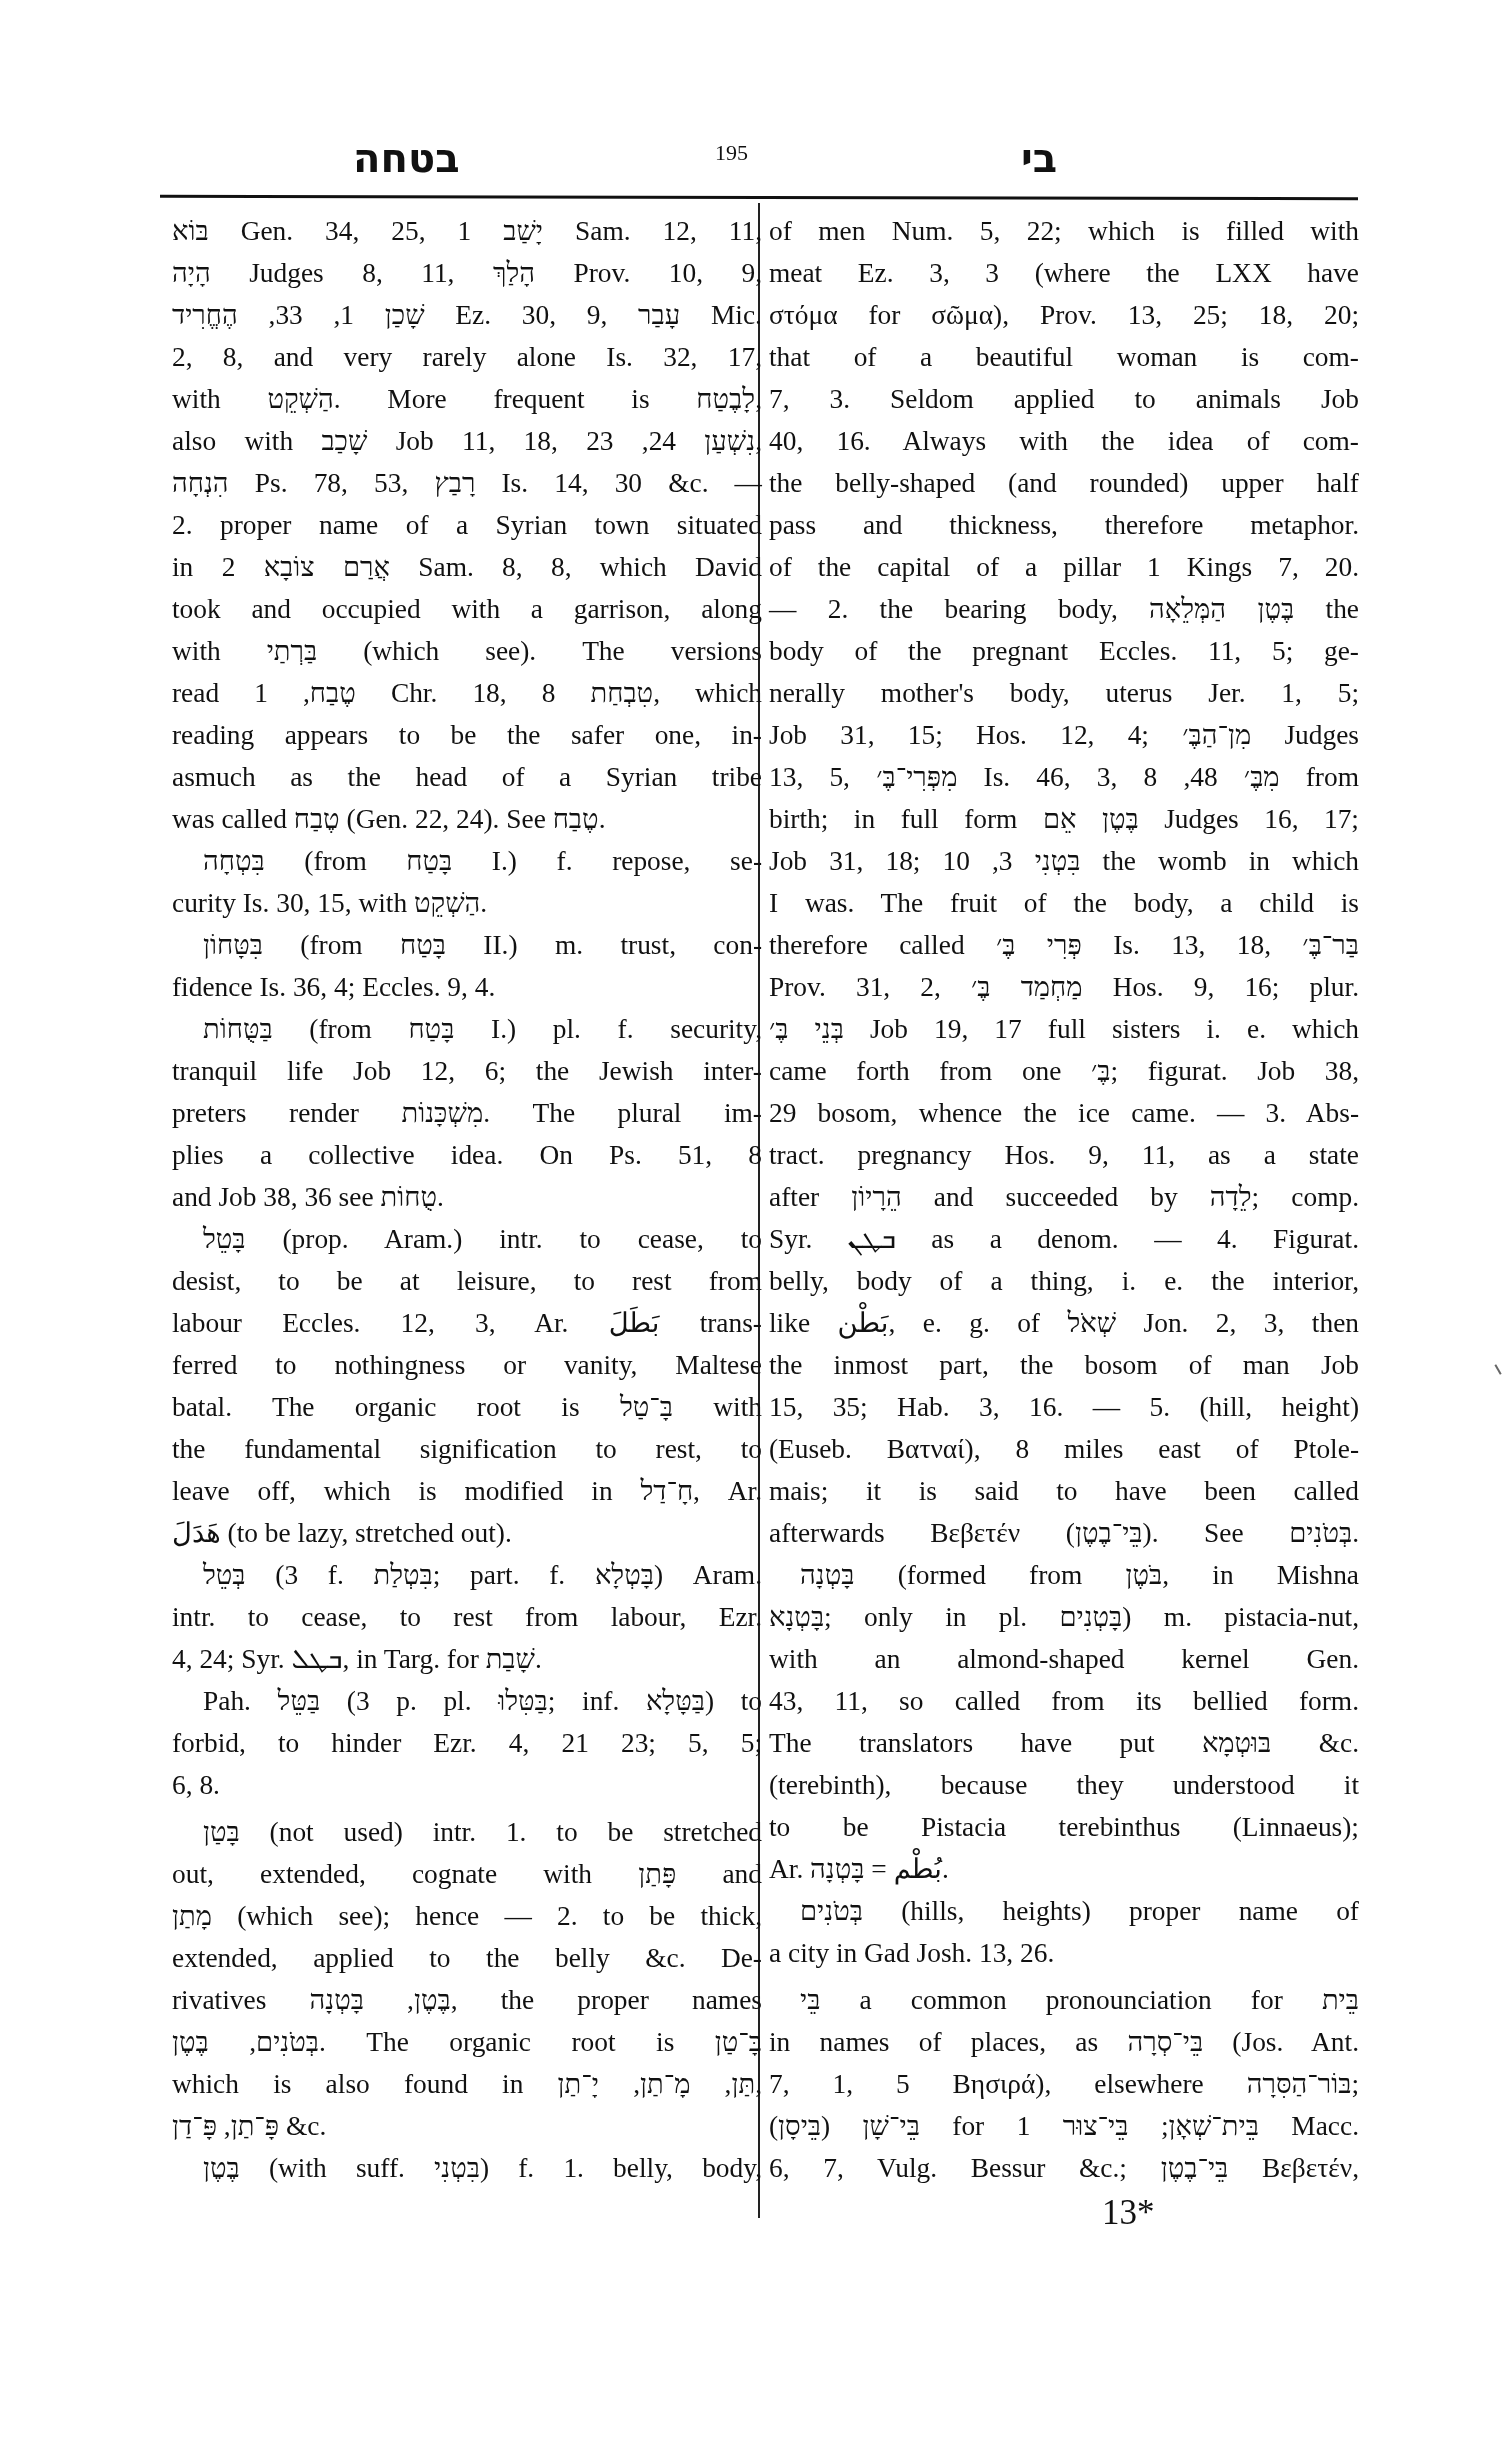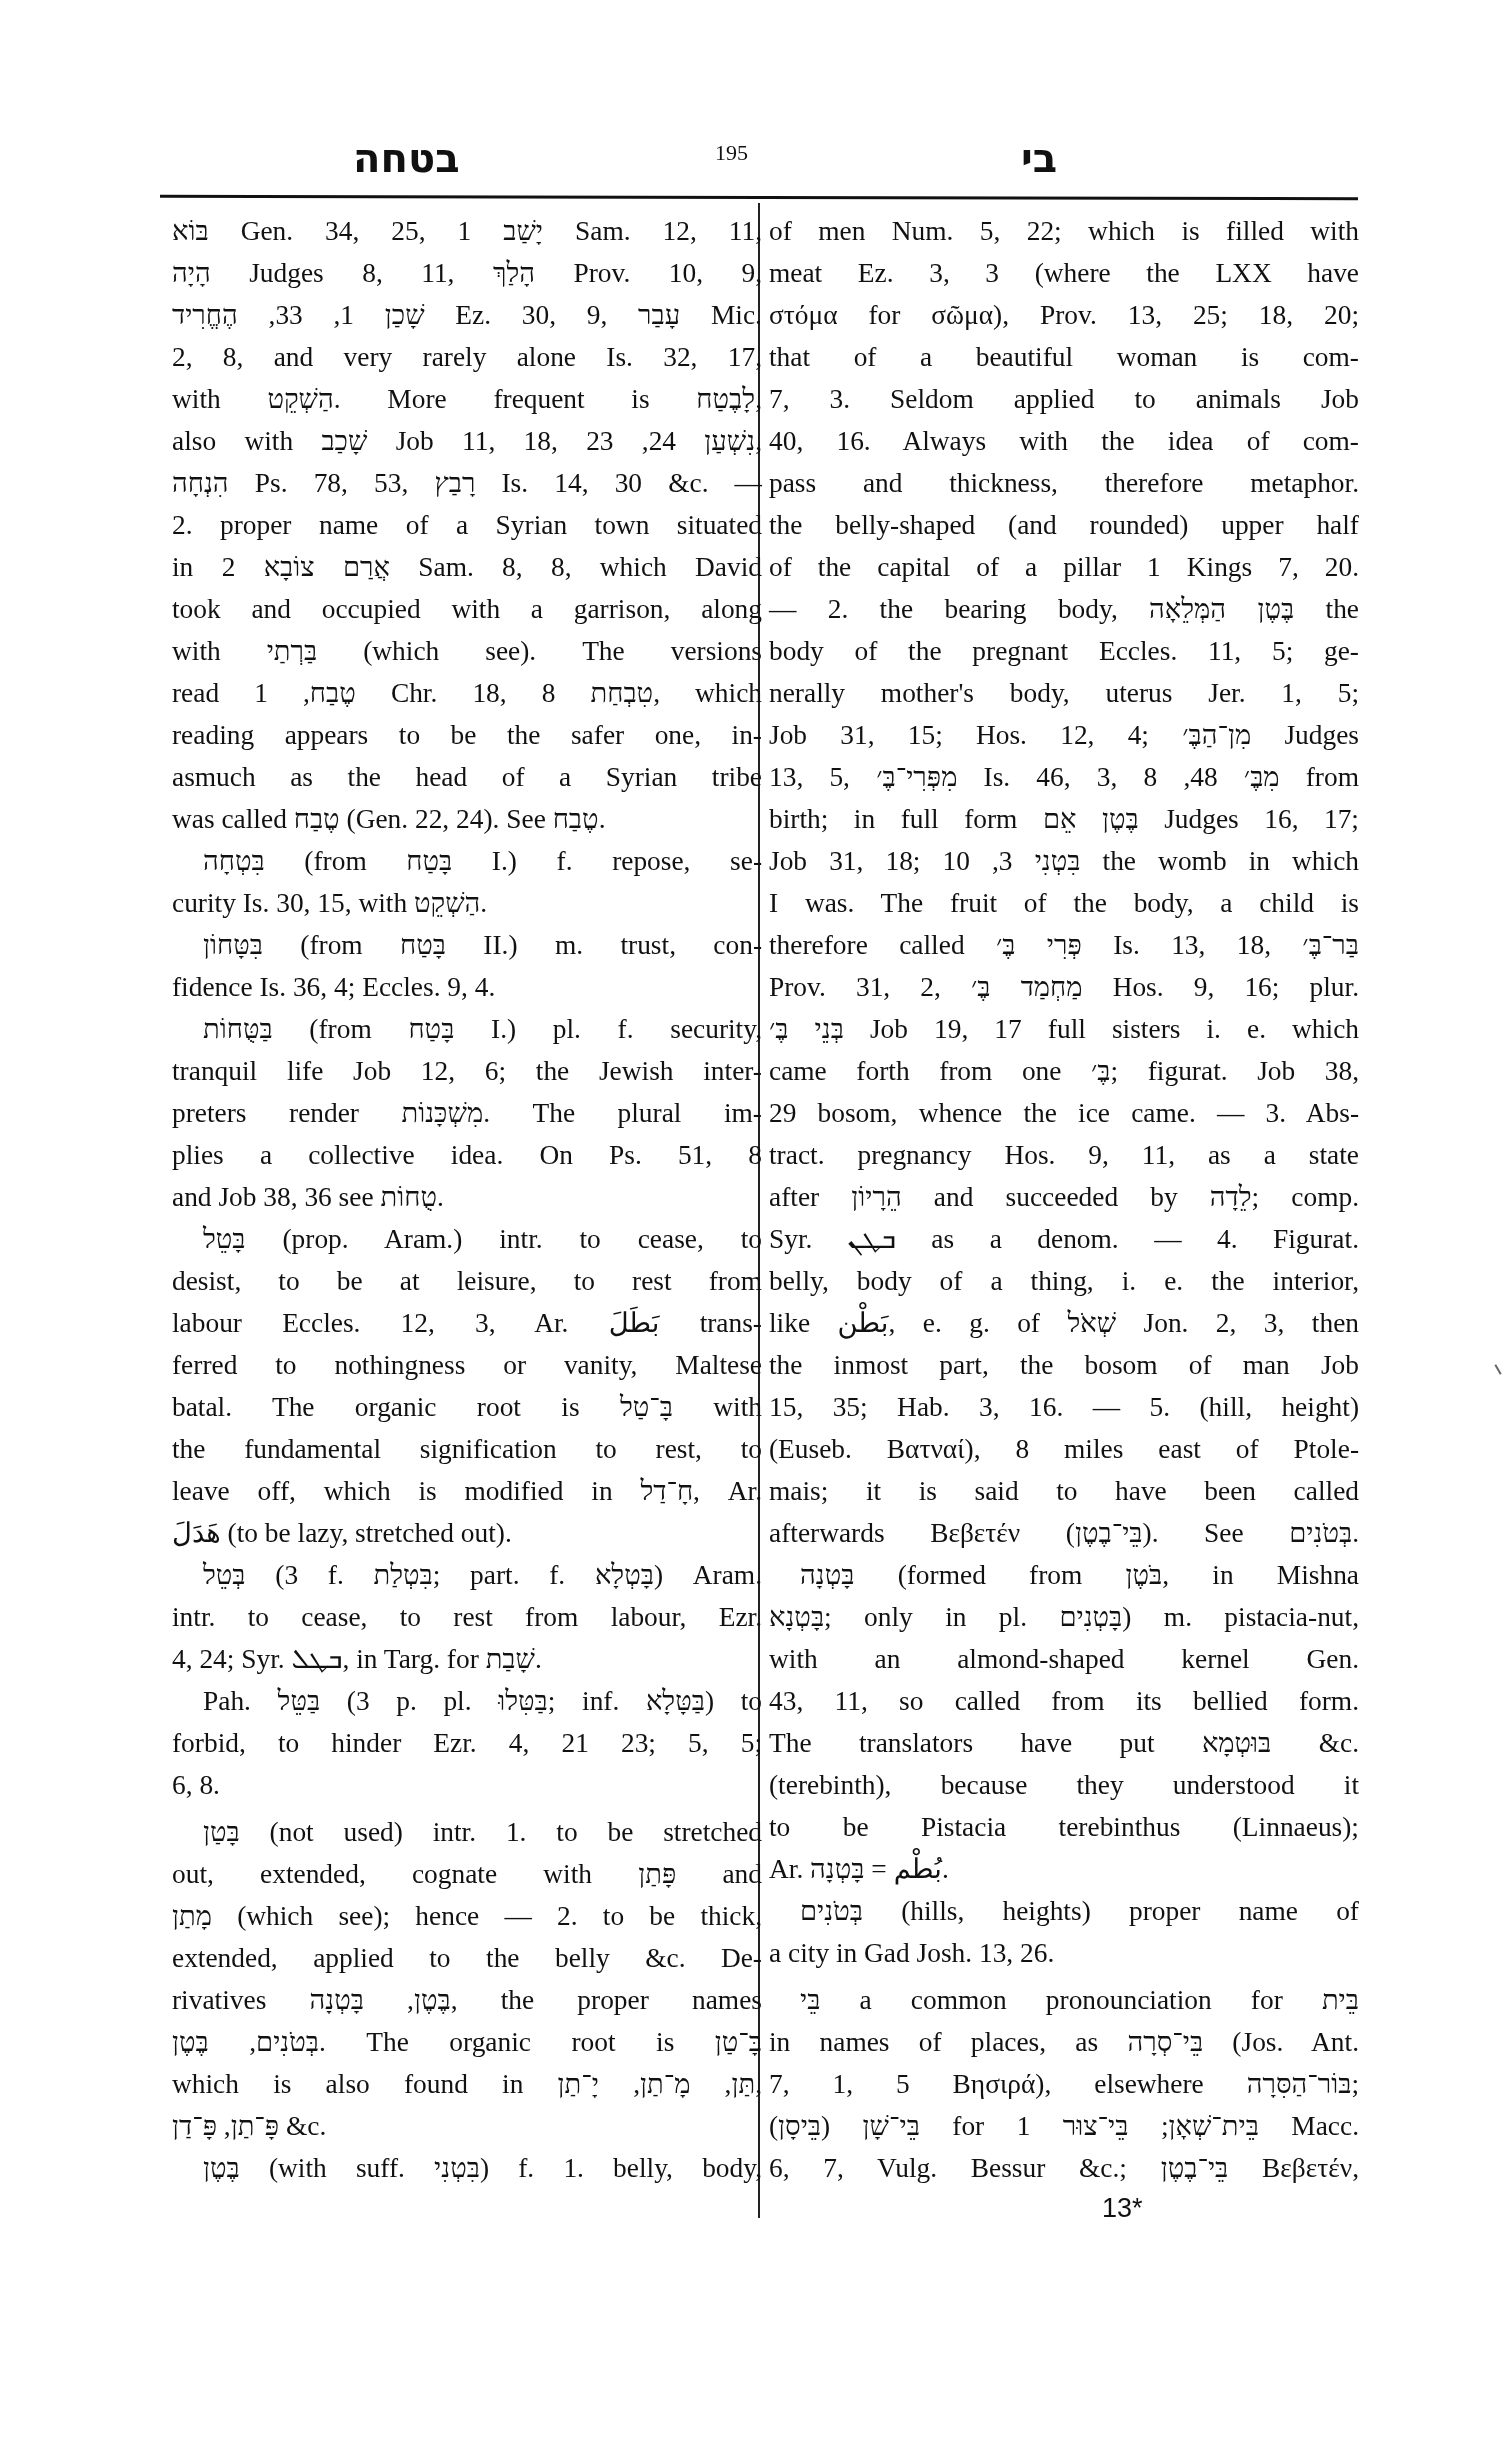--- a/index.html
+++ b/index.html
@@ -13,21 +13,21 @@
   .head-rule { position:absolute; top:196px; left:160px; width:1198px; height:2.7px; background:#111; transform:rotate(0.12deg); }
   .col-divider { position:absolute; top:203px; left:758px; width:1.8px; height:2015px; background:#222; }
   .column { position:absolute; top:210px; width:590px; }
   .col-left { left:172px; }
   .col-right { left:769px; }
   .line { display:block; height:42px; line-height:42px; font-size:27.4px; white-space:nowrap;
           text-align:justify; text-align-last:justify; font-family:"Liberation Serif",serif; }
   .line.last { text-align-last:left; }
   .line.indent { padding-left:31px; }
   .line.gap { margin-top:5.4px; }
-  .sig { position:absolute; top:2193px; left:1102px; font-size:27px; font-family:Liberation Sans, sans-serif; }
+  .sig { position:absolute; top:2193px; left:1102px; font-size:35px; font-family:Liberation Serif, serif; }
   .speck { position:absolute; left:1497px; top:1364px; width:1.8px; height:10.8px; background:#666; transform:rotate(-30deg); }
 </style>
 </head>
 <body>
 
 <div class="page">
 
   <div class="running-head">
     <span class="rh-left">בטחה</span>
     <span class="rh-center">195</span>
@@ -87,22 +87,22 @@
     <span class="line indent">בֶּטֶן (with suff. בִּטְנִי) f. 1. belly, body,</span>
   </div>
 
   <div class="column col-right">
     <span class="line">of men Num. 5, 22; which is filled with</span>
     <span class="line">meat Ez. 3, 3 (where the LXX have</span>
     <span class="line">στόμα for σῶμα), Prov. 13, 25; 18, 20;</span>
     <span class="line">that of a beautiful woman is com-</span>
     <span class="line">7, 3. Seldom applied to animals Job</span>
     <span class="line">40, 16. Always with the idea of com-</span>
+    <span class="line">the belly-shaped (and rounded) upper half</span>
     <span class="line">pass and thickness, therefore metaphor.</span>
-    <span class="line">the belly-shaped (and rounded) upper half</span>
     <span class="line">of the capital of a pillar 1 Kings 7, 20.</span>
     <span class="line">— 2. the bearing body, בֶּטֶן הַמְּלֵאָה the</span>
     <span class="line">body of the pregnant Eccles. 11, 5; ge-</span>
     <span class="line">nerally mother's body, uterus Jer. 1, 5;</span>
     <span class="line">Job 31, 15; Hos. 12, 4; מִן־הַבֶּ׳ Judges</span>
     <span class="line">13, 5, מִפְּרִי־בֶּ׳ Is. 46, 3, מִבֶּ׳ 48, 8 from</span>
     <span class="line">birth; in full form בֶּטֶן אֵם Judges 16, 17;</span>
     <span class="line">Job 31, 18; בִּטְנִי 3, 10 the womb in which</span>
     <span class="line">I was. The fruit of the body, a child is</span>
     <span class="line">therefore called פְּרִי בֶּ׳ Is. 13, 18, בַּר־בֶּ׳</span>

